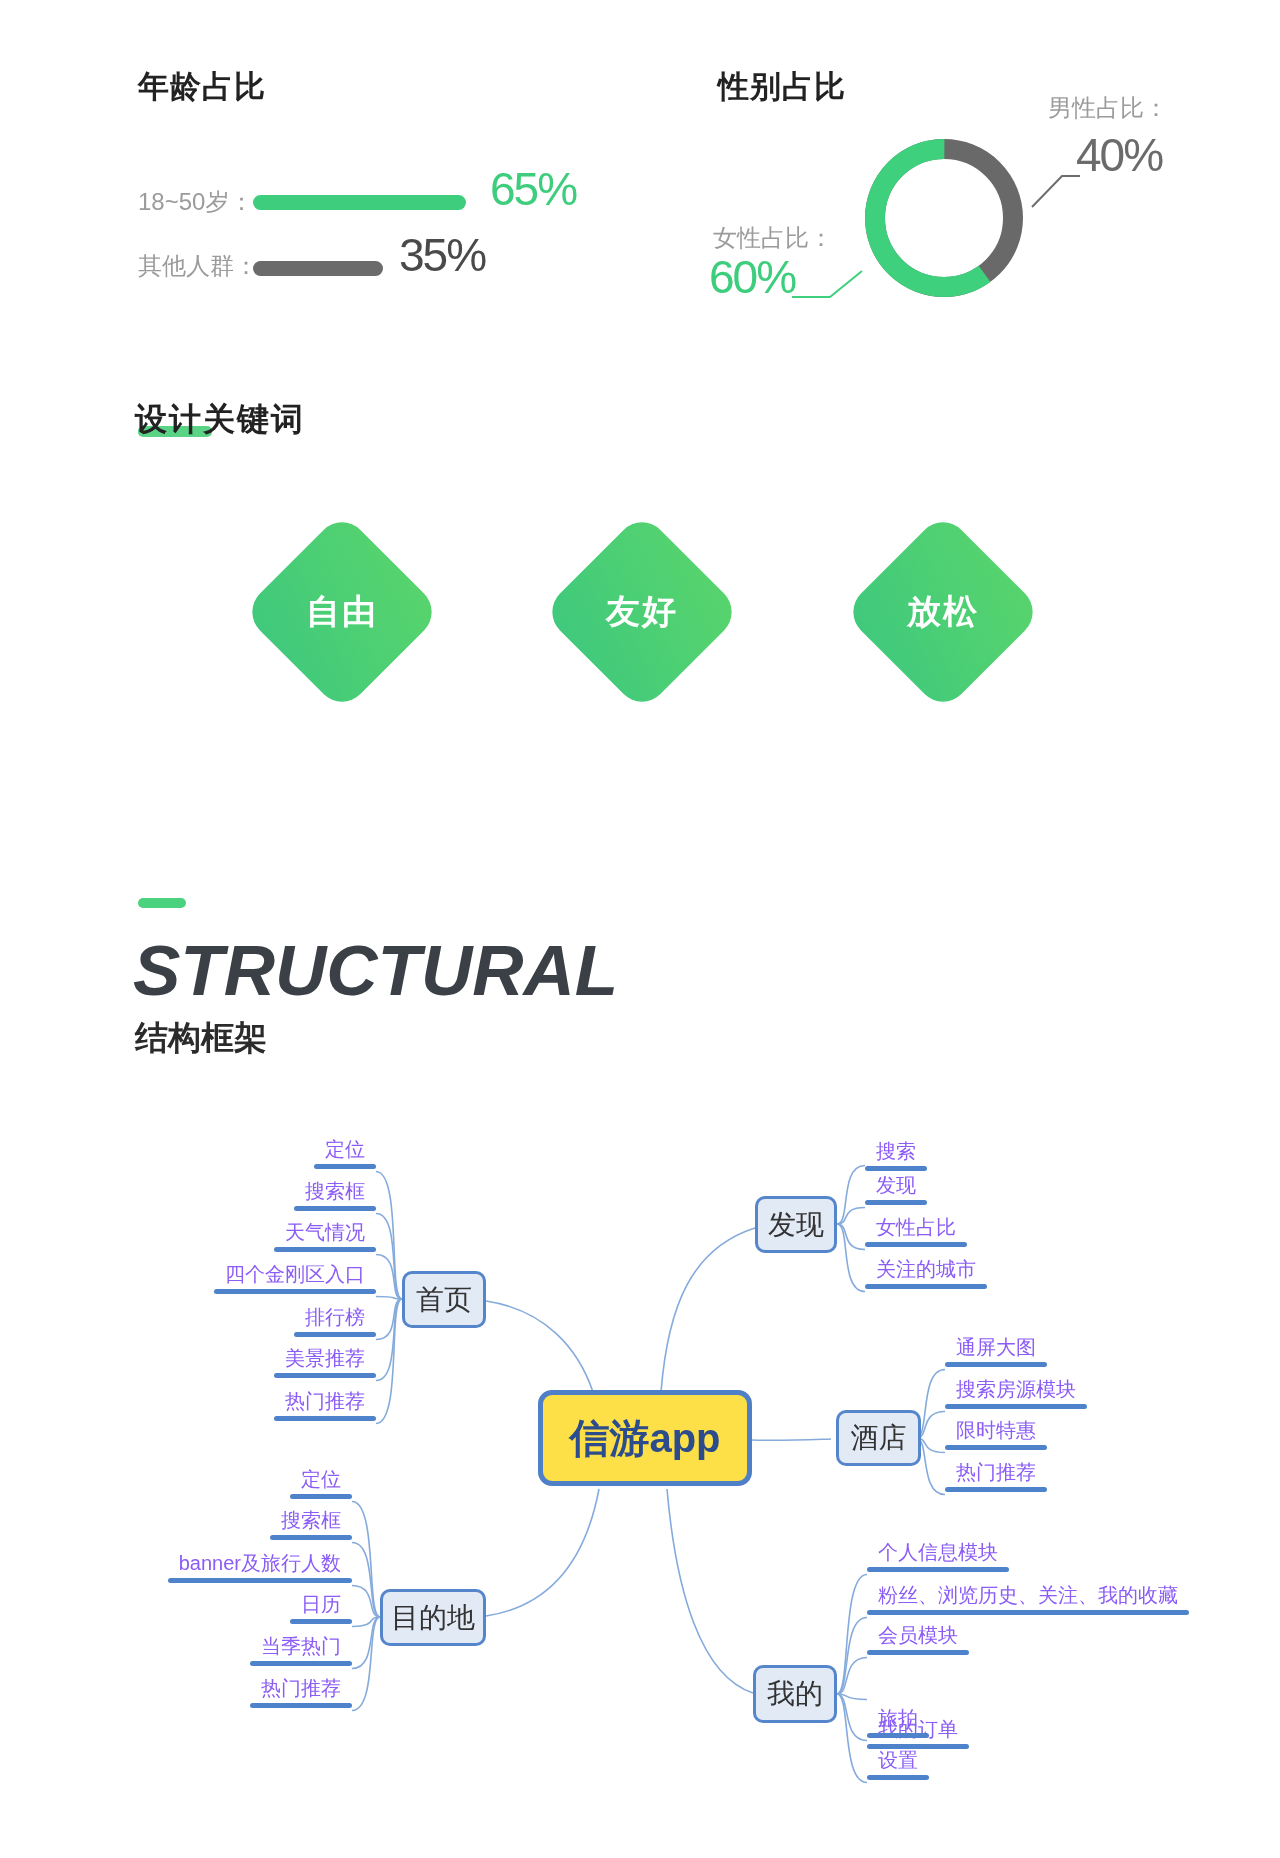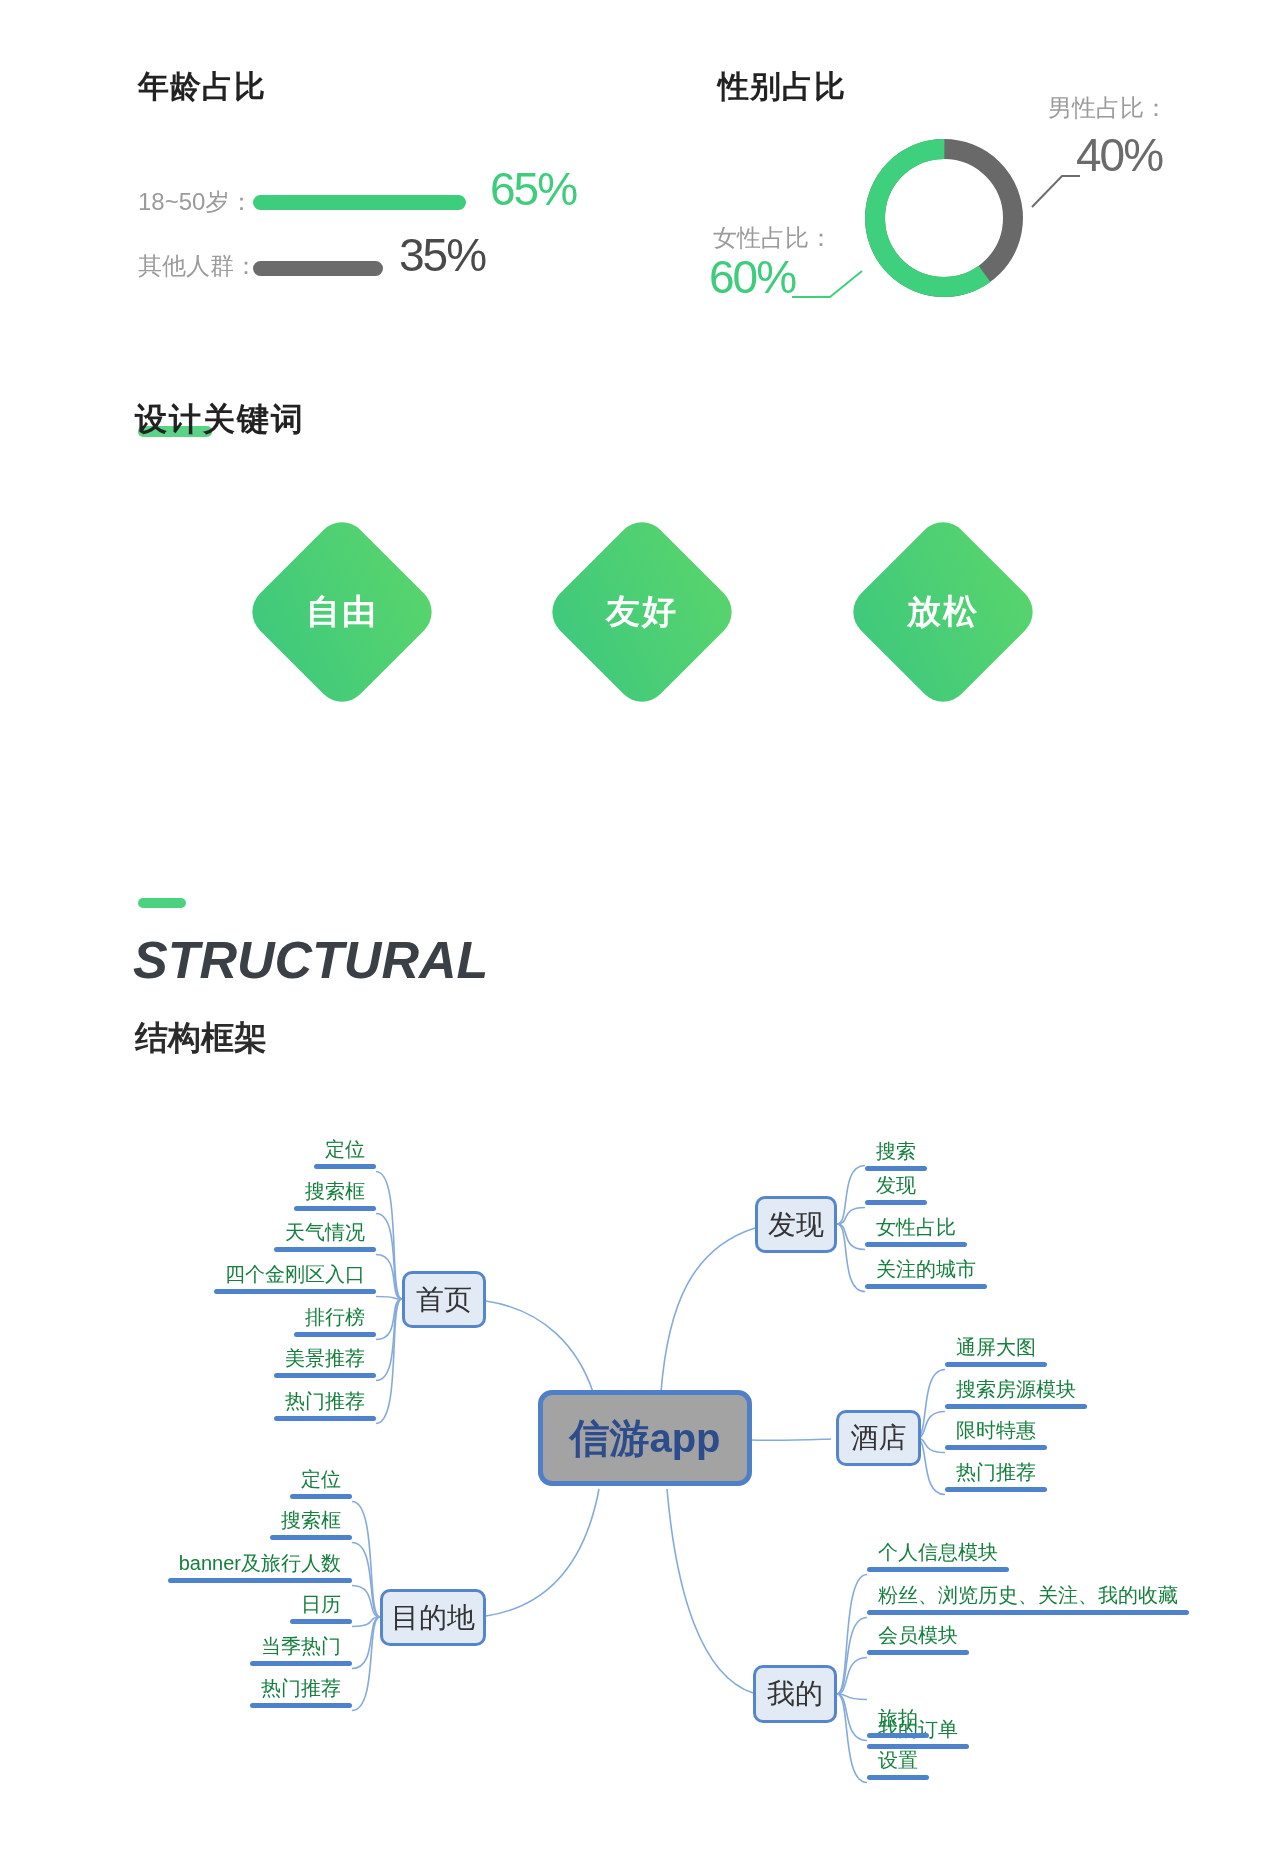--- a/index.html
+++ b/index.html
@@ -8,31 +8,31 @@
   .abs{position:absolute;}
   .sec-title{font-size:31px;font-weight:bold;color:#222;letter-spacing:1px;white-space:nowrap;}
   .stat-label{font-size:24px;color:#9b9b9b;white-space:nowrap;}
   .stat-bar{height:15px;border-radius:8px;}
   .stat-value{font-size:46px;letter-spacing:-2px;white-space:nowrap;font-weight:500;}
   .kw-diamond{width:142px;height:142px;border-radius:26px;transform:rotate(45deg);
               background:linear-gradient(200deg,#58d46c,#3fc97d);
               display:flex;align-items:center;justify-content:center;}
   .kw-text{transform:rotate(-45deg);color:#fff;font-size:34px;font-weight:bold;letter-spacing:2px;white-space:nowrap;}
   .hl-bar{height:11px;border-radius:5px;background:#5ad386;}
-  .structural-en{font-size:52px;font-weight:800;font-style:italic;color:#3a4045;letter-spacing:0px;white-space:nowrap;}
+  .structural-en{font-size:71px;font-weight:800;font-style:italic;color:#3a4045;letter-spacing:0px;white-space:nowrap;}
   .structural-zh{font-size:33px;font-weight:bold;color:#2b2b2b;white-space:nowrap;}
   #mind-svg{position:absolute;left:0;top:0;pointer-events:none;}
   .mm-node{position:absolute;display:flex;align-items:center;justify-content:center;
            background:#e2eaf6;border:3px solid #5586cc;border-radius:10px;
            font-size:28px;color:#333;box-sizing:border-box;white-space:nowrap;}
   .mm-root{position:absolute;display:flex;align-items:center;justify-content:center;
-           background:#a3a3a3;border:5px solid #4f7fc6;border-radius:14px;
+           background:#fde047;border:5px solid #4f7fc6;border-radius:14px;
            font-size:40px;font-weight:bold;color:#2c4c8c;box-sizing:border-box;white-space:nowrap;}
   .leaf{position:absolute;display:inline-flex;flex-direction:column;}
-  .leaf .txt{display:block;font-size:20px;line-height:26px;color:#15803d;margin:0 11px 2px;white-space:nowrap;text-align:left;}
+  .leaf .txt{display:block;font-size:20px;line-height:26px;color:#8b5cf6;margin:0 11px 2px;white-space:nowrap;text-align:left;}
   .leaf .bar{height:5px;border-radius:3px;background:#4e82cb;}
   .donut-label{font-size:24px;color:#9b9b9b;white-space:nowrap;}
 </style>
 </head>
 <body>
 
 <div class="page">
 
   <svg id="mind-svg" width="1280" height="1858">
       <path d="M 486 1301 C 545 1310, 578 1348, 593 1392" fill="none" stroke="#85abdc" stroke-width="1.6"></path>

